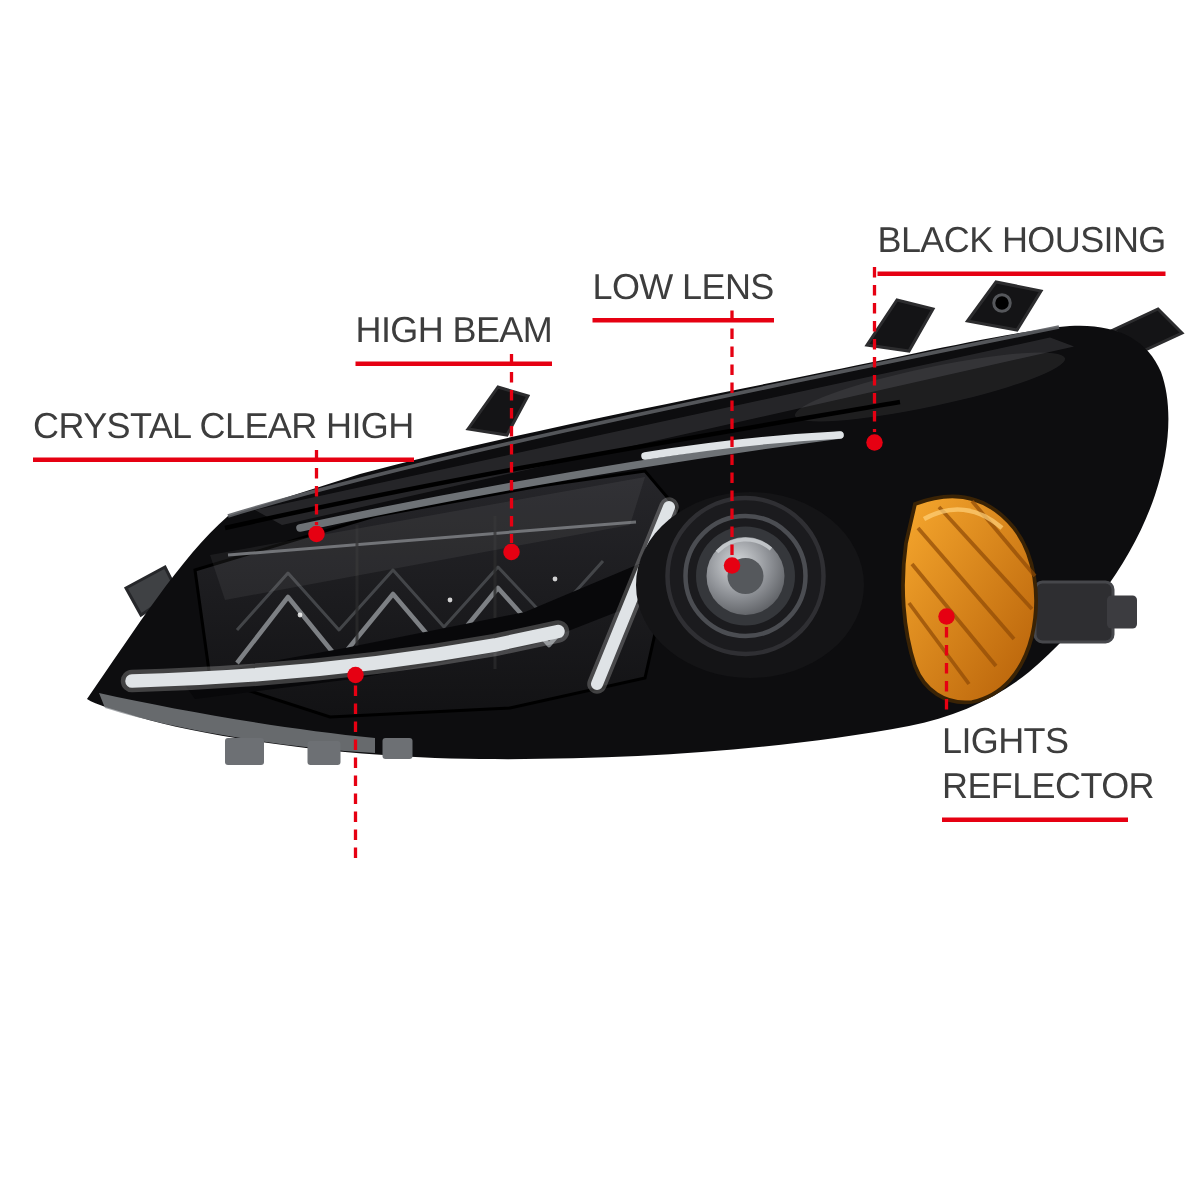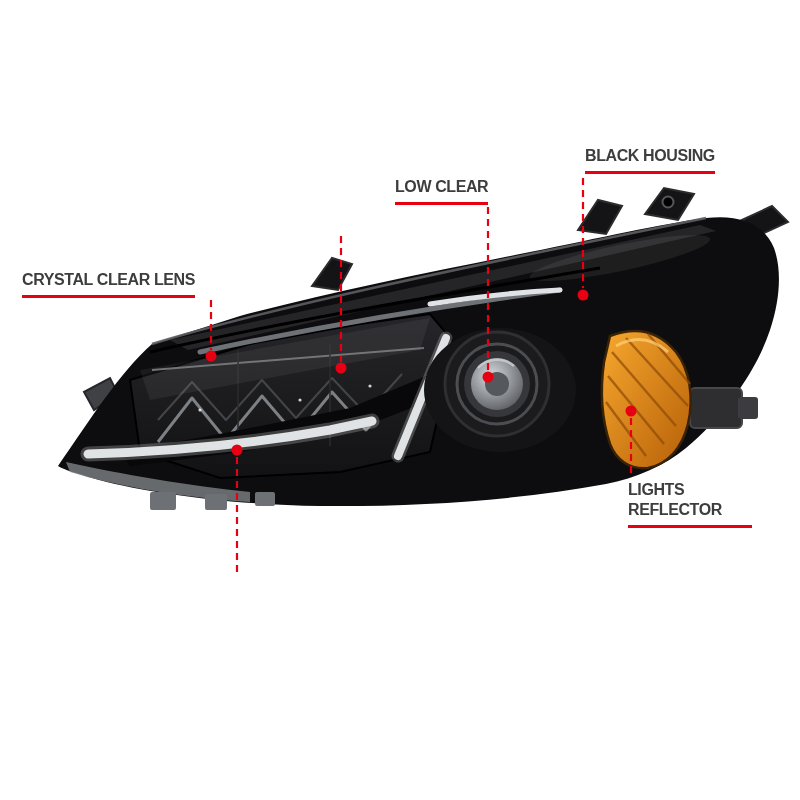--- a/index.html
+++ b/index.html
@@ -18,22 +18,22 @@
   .overlay { pointer-events: none; }
   .callout-line {
     stroke: var(--accent, #e60012);
     stroke-width: 2.2;
     stroke-dasharray: 7 5;
     fill: none;
   }
   .callout-dot { fill: var(--accent, #e60012); }
   .label {
     position: absolute;
-    font-size: 16px;
-    font-weight: bold;
+    font-size: 24px;
+    font-weight: normal;
     letter-spacing: -0.4px;
     line-height: 1.25;
     color: var(--label_text, #3d3d3d);
     padding-bottom: 5px;
     border-bottom: 3px solid var(--accent, #e60012);
     white-space: nowrap;
   }
   .label.wrap { white-space: normal; }
   .fill-housing { fill: var(--housing, #0d0d0f); }
   .stroke-drl   { stroke: var(--drl, #dfe3e6); }
@@ -163,22 +163,23 @@
     <line class="callout-line" x1="583" y1="178" x2="583" y2="288"></line>
     <circle class="callout-dot" cx="583" cy="295" r="5.5"></circle>
 
     <line class="callout-line" x1="631" y1="418" x2="631" y2="478"></line>
     <circle class="callout-dot" cx="631" cy="411" r="5.5"></circle>
 
     <line class="callout-line" x1="237" y1="457" x2="237" y2="575"></line>
     <circle class="callout-dot" cx="237" cy="450" r="5.5"></circle>
   </svg>
 
-  <div class="label" style="left:22px;  top:270px;">CRYSTAL CLEAR LENS</div>
+  <div class="label" style="left:22px;  top:270px;">CRYSTAL CLEAR HIGH</div>
 
+  <div class="label" style="left:237px; top:206px;">HIGH BEAM</div>
 
-  <div class="label" style="left:395px; top:177px;">LOW CLEAR</div>
+  <div class="label" style="left:395px; top:177px;">LOW LENS</div>
 
   <div class="label" style="left:585px; top:146px;">BLACK HOUSING</div>
 
   <div class="label wrap" style="left:628px; top:480px; width:124px;">LIGHTS REFLECTOR</div>
 
 </div>
 
 </body></html>

